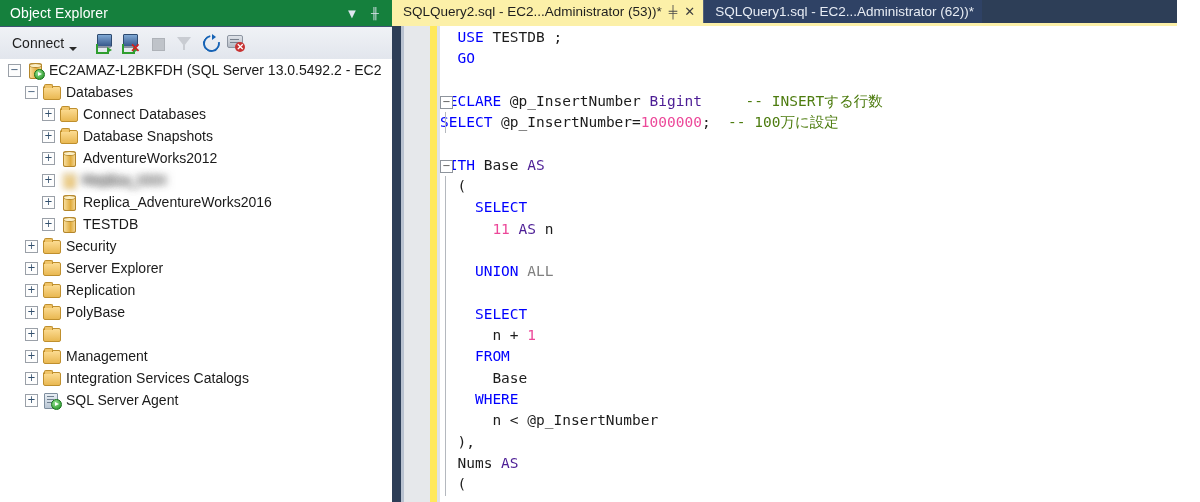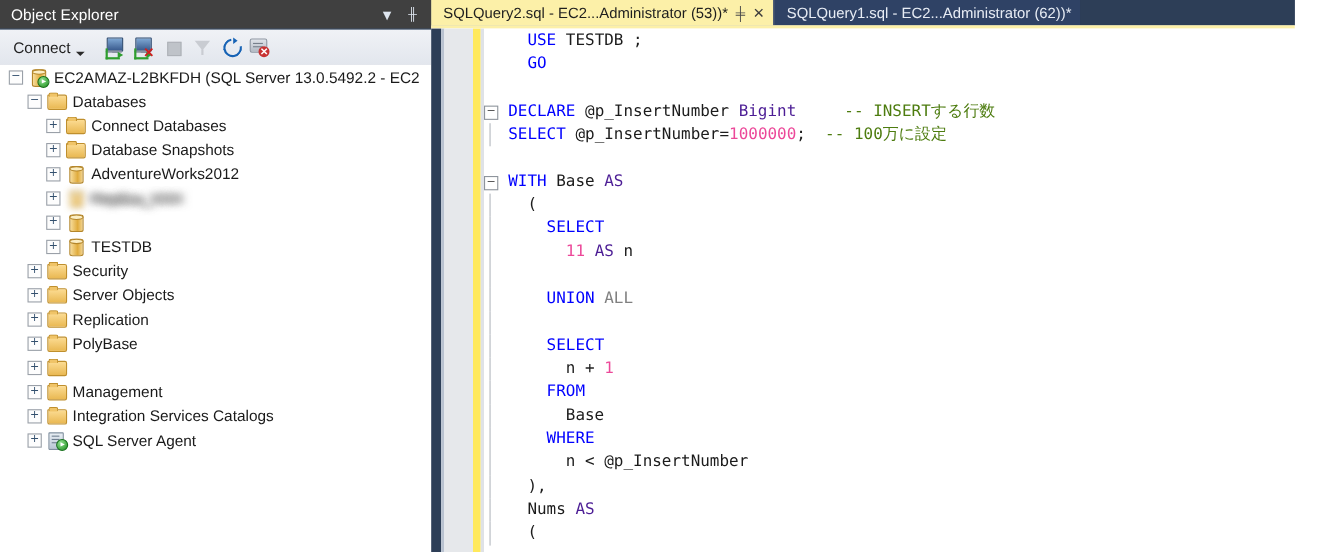--- a/index.html
+++ b/index.html
@@ -11,21 +11,21 @@
   }
   #app{position:relative;width:1200px;height:502px;}
 
   
   .oe-panel{
     position:absolute;left:0;top:0;width:415px;height:502px;
     background:#eef1f5;
     box-sizing:border-box;
   }
   .oe-title{
-    height:26px;background:#404040;
+    height:26px;background:#15803d;
     display:flex;align-items:center;
     padding:0 6px 0 10px;
     color:#ffffff;font-size:14px;
     border-bottom:1px solid #3d5373;
   }
   .oe-title-text{flex:1;letter-spacing:.1px;}
   .oe-title-btns{display:flex;align-items:center;gap:9px;padding-right:4px;}
   .oe-title-btn{
     color:#dfe6f0;font-size:13px;line-height:1;
     width:14px;text-align:center;cursor:default;
@@ -142,21 +142,21 @@
   .gutter-edge{position:absolute;left:45px;top:0;width:3px;bottom:0;background:#dfe2e6;}
 
   .code{
     position:absolute;left:48px;top:26px;right:0;bottom:0;
     font-family:"DejaVu Sans Mono","Liberation Mono",monospace;
     font-size:14.5px;line-height:21.3px;
     background:#ffffff;color:#1c1c1c;
     white-space:pre;overflow:hidden;
     padding-top:1px;
   }
-  .ln{height:21.3px;position:relative;padding-left:22px;}
+  .ln{height:21.3px;position:relative;}
   .box{
     position:absolute;left:0px;top:5px;width:11px;height:11px;
     border:1px solid #8e949c;background:#ffffff;color:#4a4a4a;
     font-size:10px;line-height:9px;text-align:center;
     font-family:"DejaVu Sans",sans-serif;
   }
   .vline{position:absolute;left:5px;top:0;width:1px;height:21.3px;background:#b4b8be;}
   .kw{color:#0000ff;}
   .kw2{color:#4c1d95;}
   .gray{color:#808080;}
@@ -257,41 +257,42 @@
           <span class="ic blurred-ic">
             <span class="cyl"></span>
           </span>
           <span class="blurred">Replica_XXX</span>
         </div>
         <div class="node" style="padding-left: 42px;">
           <span class="expander">+</span>
           <span class="ic">
             <span class="cyl"></span>
           </span>
+          <span>Replica_AdventureWorks2016</span>
         </div>
         <div class="node" style="padding-left: 42px;">
           <span class="expander">+</span>
           <span class="ic">
             <span class="cyl"></span>
           </span>
           <span>TESTDB</span>
         </div>
         <div class="node" style="padding-left: 25px;">
           <span class="expander">+</span>
           <span class="ic">
             <span class="folder"></span>
           </span>
           <span>Security</span>
         </div>
         <div class="node" style="padding-left: 25px;">
           <span class="expander">+</span>
           <span class="ic">
             <span class="folder"></span>
           </span>
-          <span>Server Objects</span>
+          <span>Server Explorer</span>
         </div>
         <div class="node" style="padding-left: 25px;">
           <span class="expander">+</span>
           <span class="ic">
             <span class="folder"></span>
           </span>
           <span>Replication</span>
         </div>
         <div class="node" style="padding-left: 25px;">
           <span class="expander">+</span>

